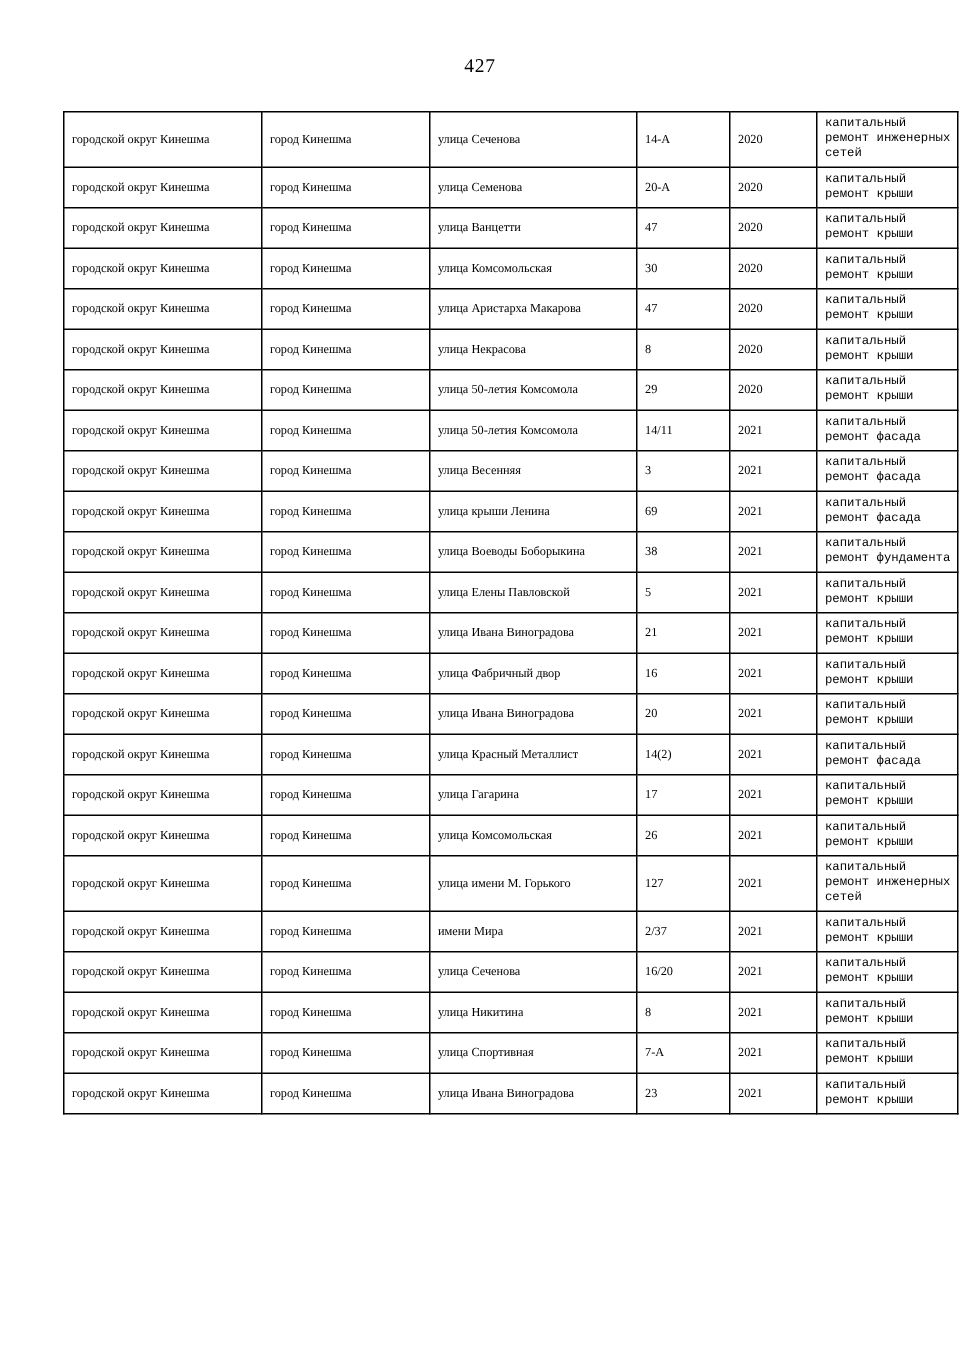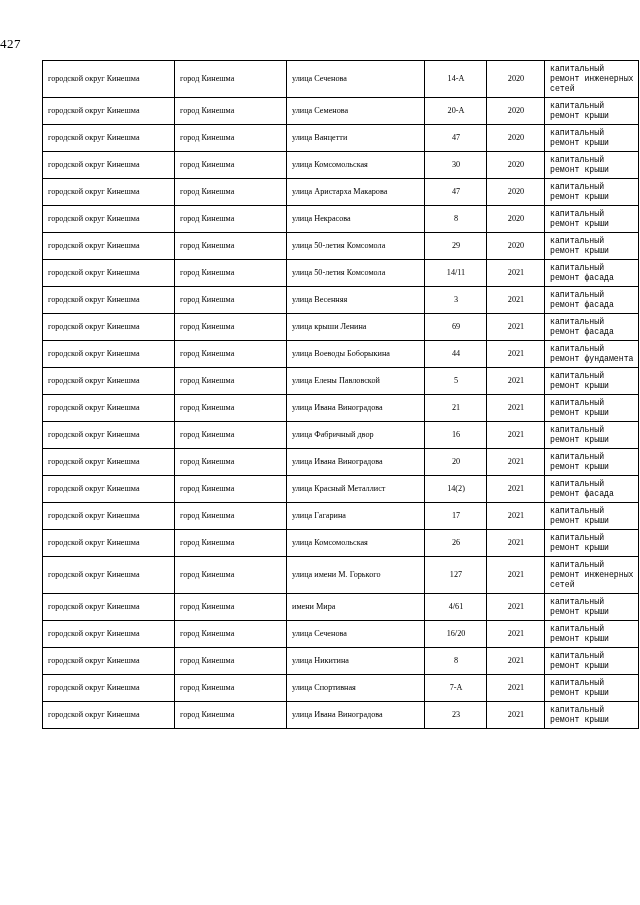--- a/index.html
+++ b/index.html
@@ -15,23 +15,24 @@
     position: relative;
   }
   .page {
     width: 640px;
     height: 905px;
     box-sizing: border-box;
     padding: 0;
     position: relative;
   }
   .page-number {
+    text-align: center;
     font-size: 13px;
     margin-top: 36px;
-    margin-bottom: 8px;
+    margin-bottom: 22px;
     letter-spacing: 0.5px;
   }
   .table-wrap {
     padding: 0 42px 0 42px;
   }
   table.doc-table {
     border-collapse: collapse;
     width: 556px;
     table-layout: fixed;
   }
@@ -43,21 +44,20 @@
     line-height: 1.22;
   }
   col.c-okrug  { width: 132px; }
   col.c-city   { width: 112px; }
   col.c-street { width: 138px; }
   col.c-house  { width: 62px; }
   col.c-year   { width: 58px; }
   col.c-work   { width: 94px; }
 
   td.house, td.year {
-    text-align: center;
   }
   td.okrug, td.city, td.street, td.work {
     text-align: left;
   }
   td.work {
     padding-left: 4px;
     font-family: Liberation Mono, monospace;
   }
 </style>
 </head>
@@ -155,21 +155,21 @@
             <td class="city">город Кинешма</td>
             <td class="street">улица крыши Ленина</td>
             <td class="house">69</td>
             <td class="year">2021</td>
             <td class="work">капитальный ремонт фасада</td>
           </tr>
           <tr>
             <td class="okrug">городской округ Кинешма</td>
             <td class="city">город Кинешма</td>
             <td class="street">улица Воеводы Боборыкина</td>
-            <td class="house">44</td>
+            <td class="house">38</td>
             <td class="year">2021</td>
             <td class="work">капитальный ремонт фундамента</td>
           </tr>
           <tr>
             <td class="okrug">городской округ Кинешма</td>
             <td class="city">город Кинешма</td>
             <td class="street">улица Елены Павловской</td>
             <td class="house">5</td>
             <td class="year">2021</td>
             <td class="work">капитальный ремонт крыши</td>
@@ -227,21 +227,21 @@
             <td class="city">город Кинешма</td>
             <td class="street">улица имени М. Горького</td>
             <td class="house">127</td>
             <td class="year">2021</td>
             <td class="work">капитальный ремонт инженерных сетей</td>
           </tr>
           <tr>
             <td class="okrug">городской округ Кинешма</td>
             <td class="city">город Кинешма</td>
             <td class="street">имени Мира</td>
-            <td class="house">4/61</td>
+            <td class="house">2/37</td>
             <td class="year">2021</td>
             <td class="work">капитальный ремонт крыши</td>
           </tr>
           <tr>
             <td class="okrug">городской округ Кинешма</td>
             <td class="city">город Кинешма</td>
             <td class="street">улица Сеченова</td>
             <td class="house">16/20</td>
             <td class="year">2021</td>
             <td class="work">капитальный ремонт крыши</td>

